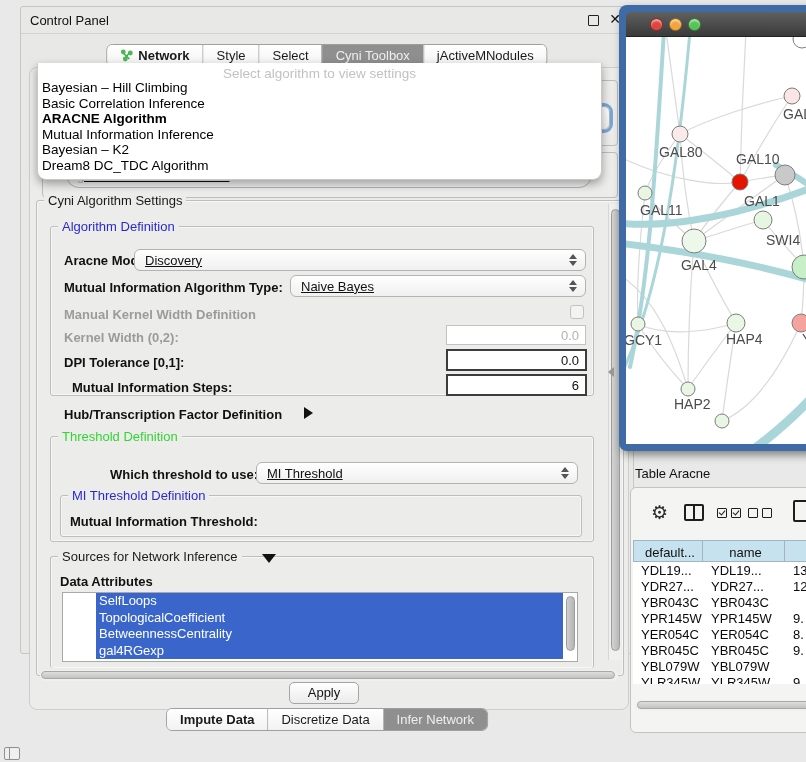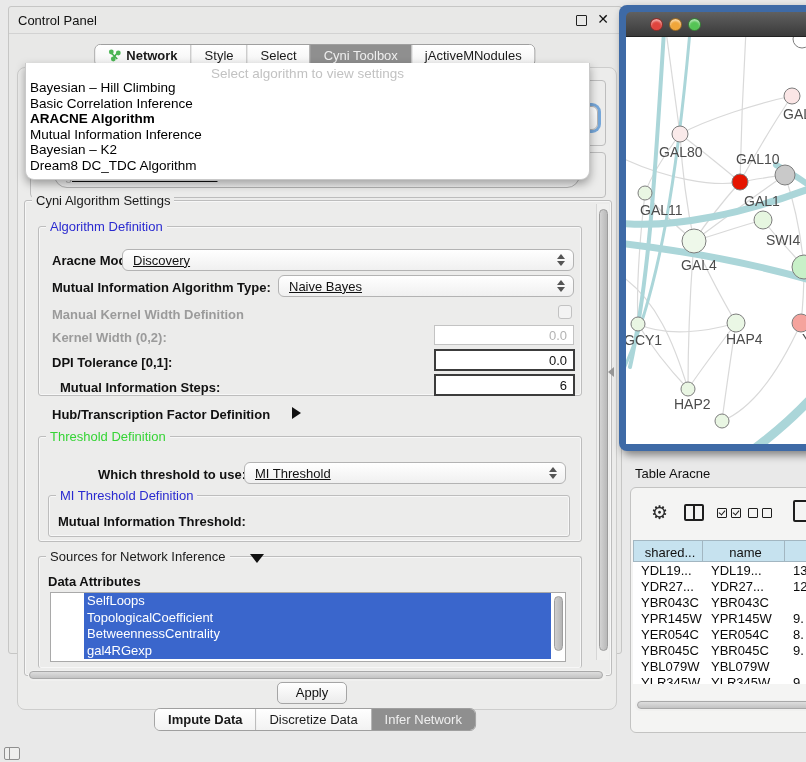--- a/index.html
+++ b/index.html
@@ -6,21 +6,21 @@
   html,body { width:806px; height:762px; }
   body {
     font-family:"Liberation Sans","DejaVu Sans",sans-serif;
     background:#e9e9e9; overflow:hidden; position:relative;
     -webkit-font-smoothing:antialiased;
   }
   .abs { position:absolute; }
   .screen { position:relative; width:806px; height:762px; background:#e9e9e9; overflow:hidden; }
 
   
-  .control-panel { left:8px; top:6px; width:614px; height:648px;
+  .control-panel { left:20px; top:6px; width:614px; height:648px;
     background:#e8e8e7; border:1px solid #c6c6c5; border-radius:3px; }
   .cp-titlebar { position:absolute; left:0; top:0; right:0; height:27px;
     border-bottom:1px solid #d2d2d2; }
   .cp-title { position:absolute; left:9px; top:6px; font-size:13px; color:#111; }
   .cp-float { position:absolute; right:34px; top:8px; width:11px; height:11px;
     border:1.5px solid #222; border-radius:1px; }
   .cp-close { position:absolute; right:12px; top:4px; font-size:14px; font-weight:bold; color:#111; }
 
   .cp-tabbar { position:absolute; left:50%; transform:translateX(-50%); top:37px; height:23px;
     display:flex; border:1px solid #9f9f9f; border-radius:6px; overflow:hidden; background:#fdfdfd; }
@@ -369,21 +369,21 @@
         </span>
       <span class="cb-ico checked" style="left:86px;"></span>
       <span class="cb-ico checked" style="left:100px;"></span>
       <span class="cb-ico" style="left:117px;"></span>
       <span class="cb-ico" style="left:131px;"></span>
       <span class="icon-page"></span>
     </div>
     <div class="tbl-clip">
       <div class="tbl">
         <div class="trow thead" id="tbl-head">
-            <div class="tcell">shared...</div>
+            <div class="tcell">default...</div>
             <div class="tcell">name</div>
             <div class="tcell">A</div>
           </div>
         <div class="tbody" id="tbl-body">
             <div class="trow">
               <div class="tcell">YDL19...</div>
               <div class="tcell">YDL19...</div>
               <div class="tcell" style="text-align: left;">13</div>
             </div>
             <div class="trow">

